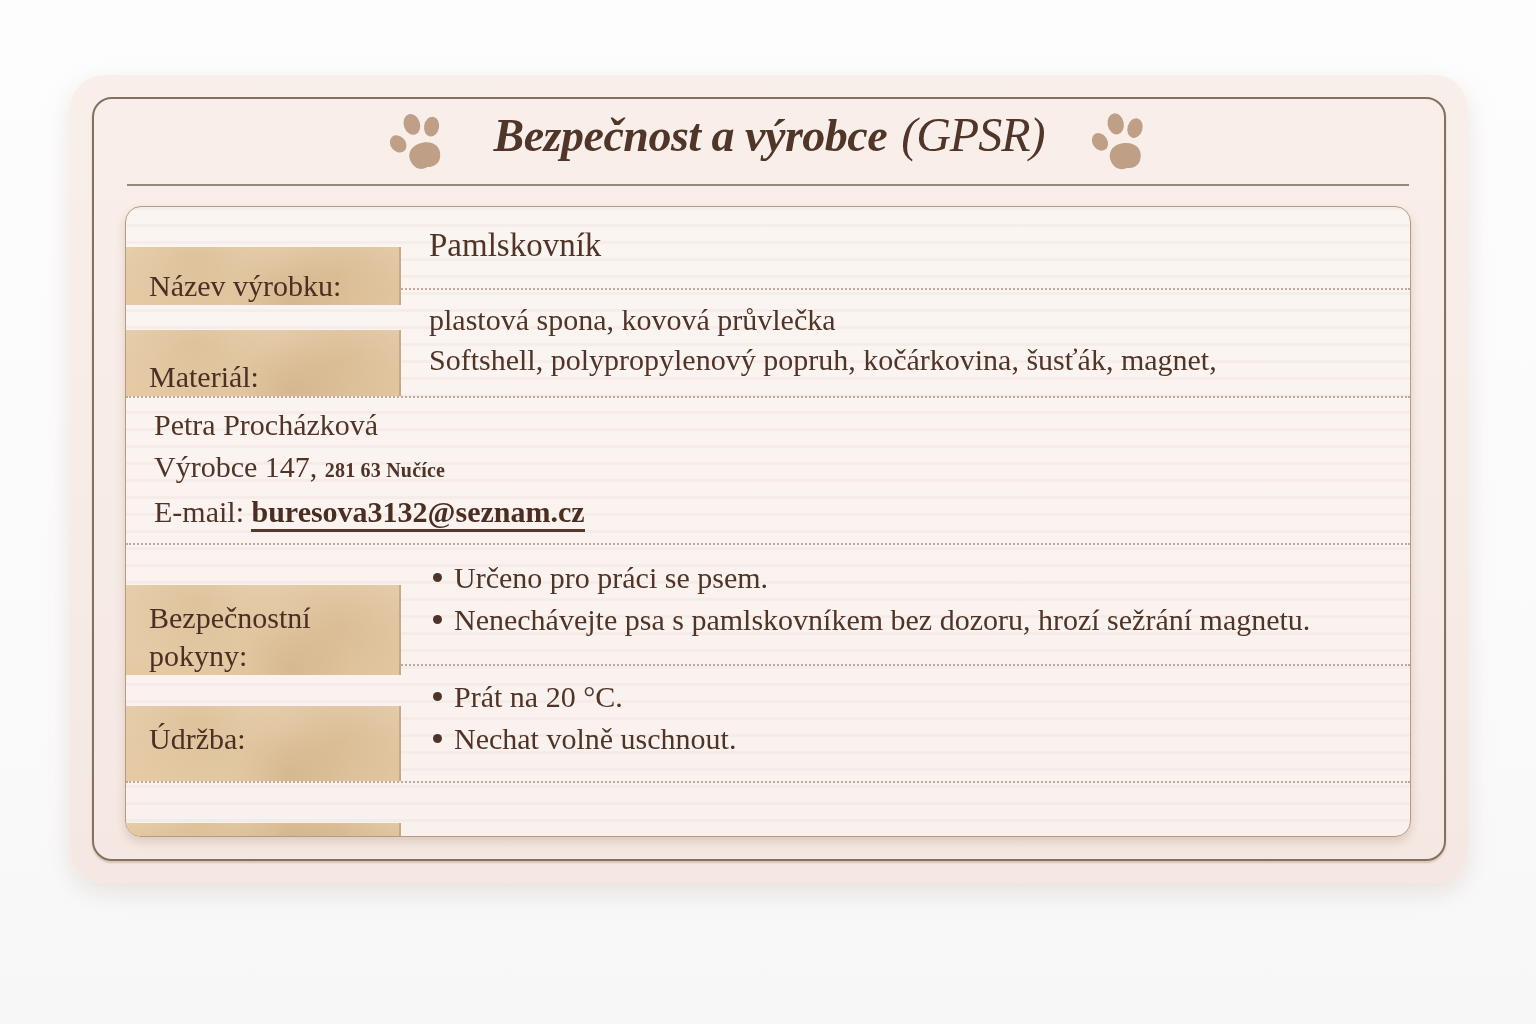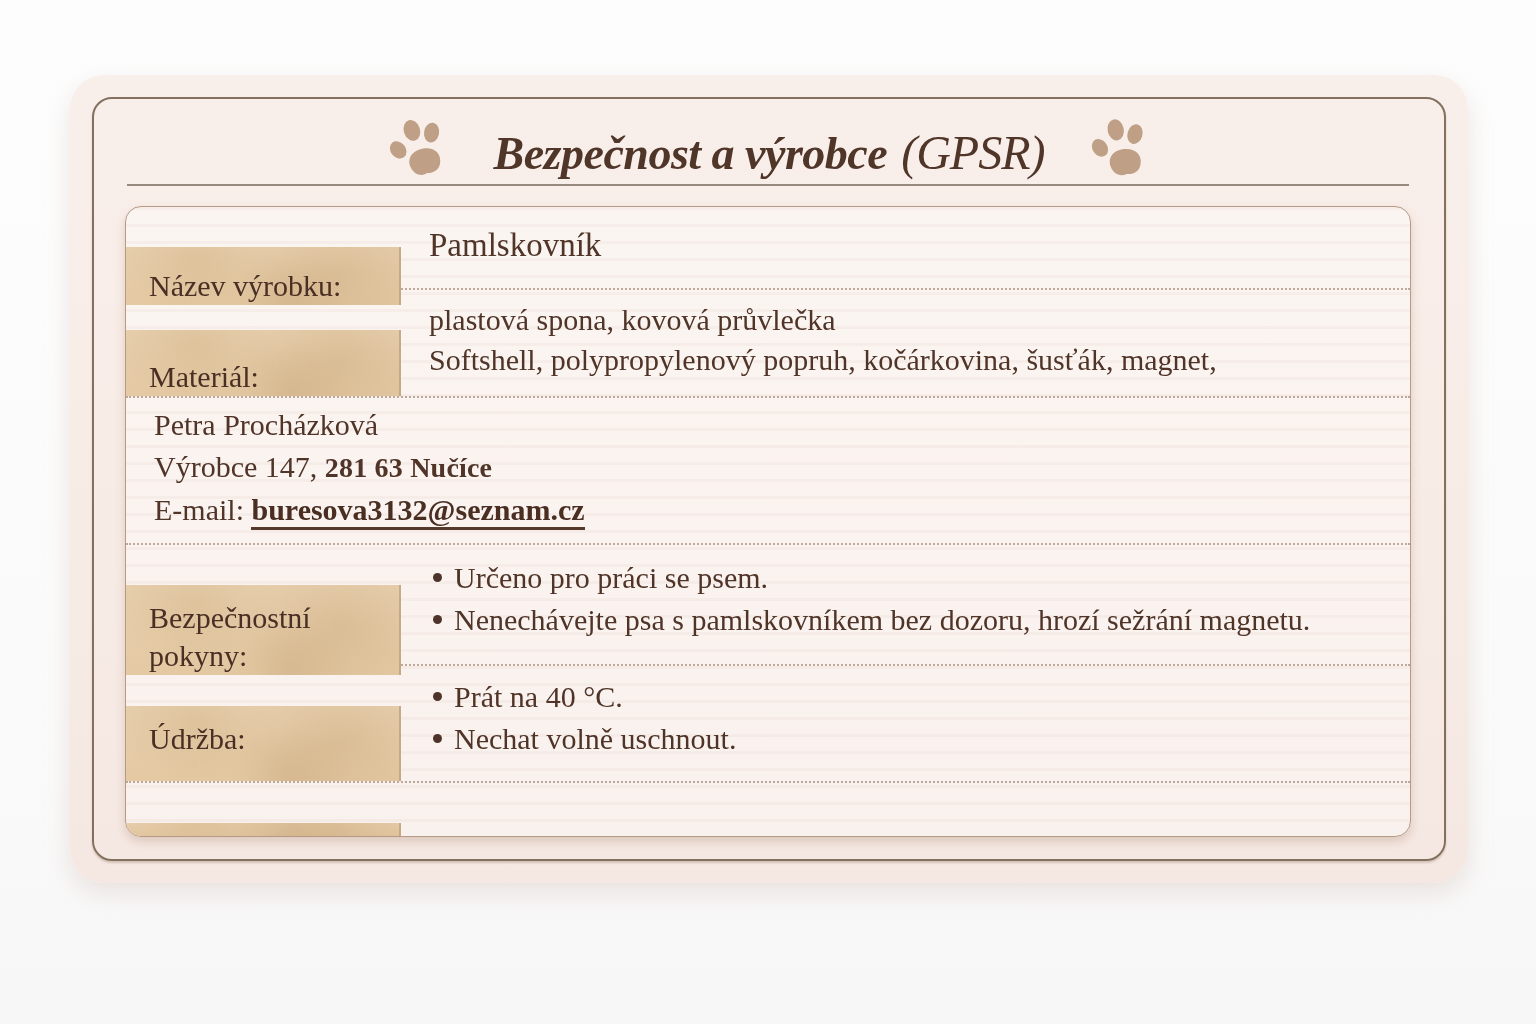--- a/index.html
+++ b/index.html
@@ -16,21 +16,21 @@
     border-radius:34px;
     box-shadow:0 10px 24px rgba(190,170,158,.28);
   }
   .card-border{
     position:absolute;inset:22px;border:2px solid #84705f;border-radius:20px;
     box-shadow:0 2px 2px rgba(130,100,80,.28);
     pointer-events:none;
   }
   .header{
     position:absolute;top:36px;left:0;right:0;height:66px;
-    display:flex;align-items:flex-end;justify-content:center;gap:44px;
+    display:flex;align-items:flex-start;justify-content:center;gap:44px;
   }
   .paw{width:64px;height:60px;color:#bfa086;flex:0 0 auto;}
   .paw.left{transform:rotate(-12deg);}
   .paw.right{transform:rotate(-6deg);}
   .title-wrap{display:flex;align-items:baseline;gap:14px;}
   .title-main{
     font-style:italic;font-weight:bold;font-size:46px;line-height:1;
     letter-spacing:-0.5px;color:#503529;
   }
   .title-suffix{
@@ -80,21 +80,21 @@
   .r1 .cell-value{padding-top:16px;font-size:33px;line-height:44px;}
   .r2 .cell-label{padding-top:28px}
   .r2 .cell-value{padding-top:10px;line-height:40px;}
   .r3 .cell-label{padding-top:14px}
   .r3 .cell-value{padding-top:6px;}
   .r4 .cell-label{padding-top:14px}
   .r4 .cell-value{padding-top:12px;}
   .r5 .cell-label{padding-top:14px}
   .r5 .cell-value{padding-top:10px;}
   .line{white-space:nowrap;}
-  .addr-emph{font-size:28px;font-weight:bold;letter-spacing:.2px;text-align:center;}
+  .addr-emph{font-size:20px;font-weight:bold;letter-spacing:.2px;text-align:center;}
   .bullets{margin:0;padding:0;list-style:none;}
   .bullet{position:relative;padding-left:25px;white-space:nowrap;}
   .bullet::before{
     content:"";position:absolute;left:4px;top:16px;width:9px;height:9px;
     border-radius:50%;background:#4e332a;
   }
   .email-link{
     color:#4a2e22;font-weight:bold;text-decoration:none;
     border-bottom:3px solid #553a2c;padding-bottom:1px;
   }
@@ -163,21 +163,21 @@
           <li class="bullet">Určeno pro práci se psem.</li>
           <li class="bullet">Nenechávejte psa s pamlskovníkem bez dozoru, hrozí sežrání magnetu.</li>
         </ul>
       </div>
     </div>
 
     <div class="row r5 sep">
       <div class="cell-label">Údržba:</div>
       <div class="cell-value">
         <ul class="bullets">
-          <li class="bullet">Prát na 40 °C.</li>
+          <li class="bullet">Prát na 20 °C.</li>
           <li class="bullet">Nechat volně uschnout.</li>
         </ul>
       </div>
     </div>
 
     <div class="row r6">
       <div class="cell-label"></div>
       <div class="cell-value"></div>
     </div>
 

